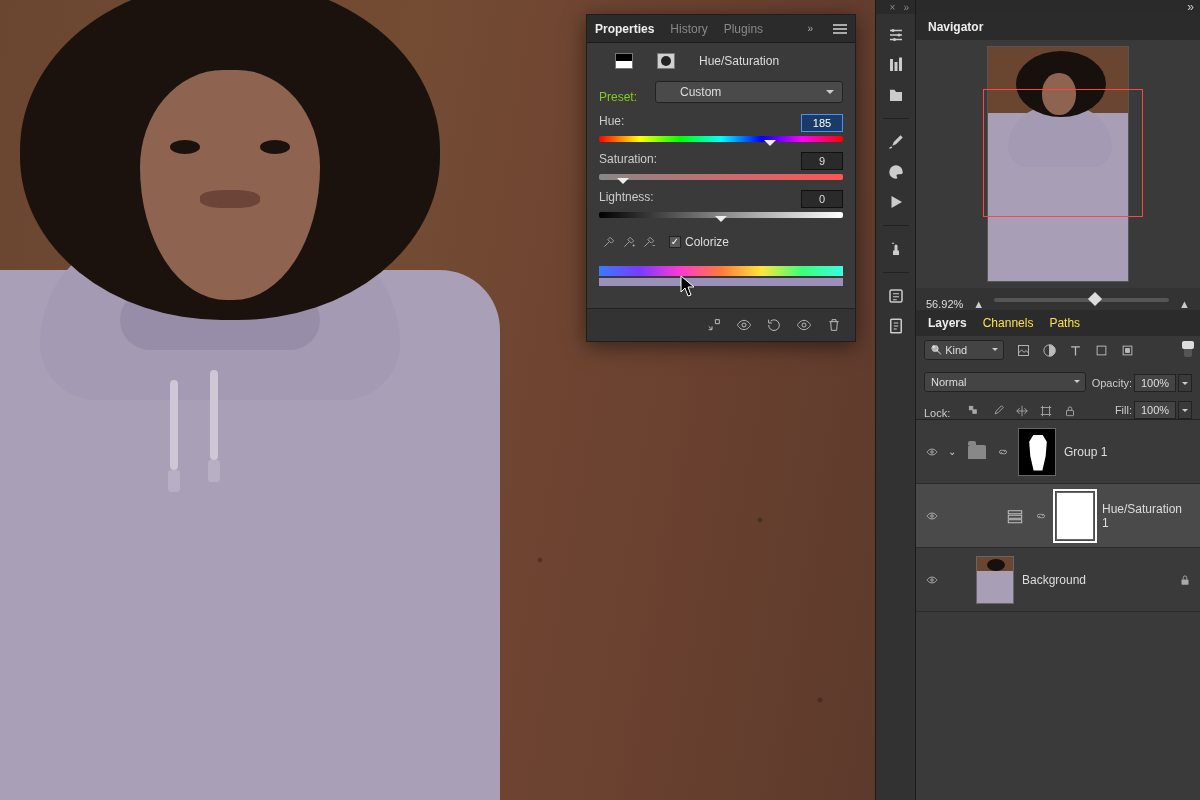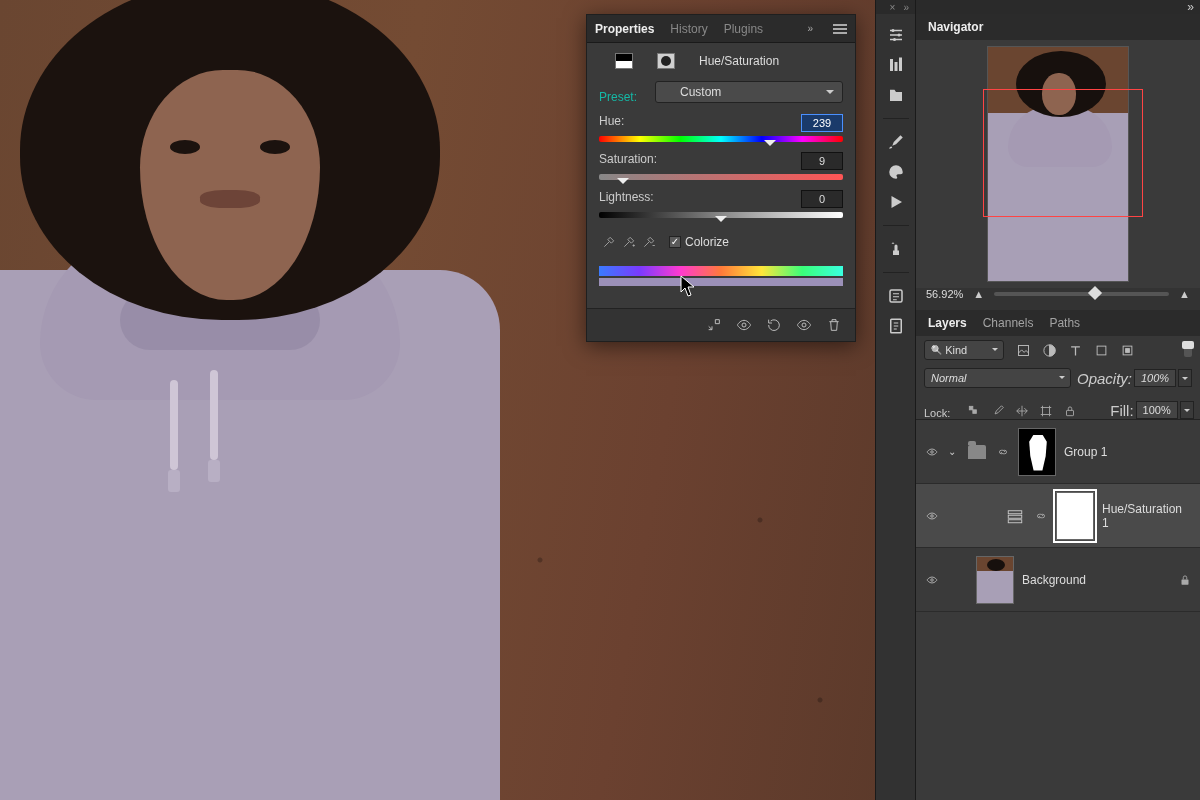--- a/index.html
+++ b/index.html
@@ -32,21 +32,21 @@
   .panel-tabs .spacer{flex:1}
   .chev { font-size:10px; color:#aaa; padding:0 4px; cursor:pointer;}
   .hamb { width:14px; height:10px; background:linear-gradient(#aaa,#aaa) 0 0/100% 2px no-repeat, linear-gradient(#aaa,#aaa)0 4px/100% 2px no-repeat, linear-gradient(#aaa,#aaa)0 8px/100% 2px no-repeat; margin-right:8px; cursor:pointer;}
   .prop-body { padding:10px 12px 6px; }
   .adj-header { display:flex; align-items:center; gap:8px; margin-bottom:8px;}
   .icon-box { width:18px; height:16px; background:linear-gradient(#000 50%, #fff 50%); border:1px solid #777;}
   .mask-box { width:18px; height:16px; background:#d0d0d0; display:flex; align-items:center; justify-content:center; position:relative; border:1px solid #777;}
   .mask-box::before{content:""; width:10px; height:10px; background:#222; border-radius:50%;}
   .adj-header span { color:#ddd;margin-left:16px; }
   .preset-row { display:flex; align-items:center; gap:6px; margin:10px 0;}
-  .preset-row label { color:#14b8a6; width:50px;margin-top:11px;}
+  .preset-row label { color:#84cc16; width:50px;margin-top:11px;}
   .select { flex:1; height:22px; background:#4a4a4a; border:1px solid #222; border-radius:3px; display:flex; align-items:center; padding:0 24px; color:#ddd; position:relative; cursor:pointer;}
   .select.disabled{ opacity:.55; cursor:default;}
   .select::after{content:""; position:absolute; right:8px; top:8px; border:4px solid transparent; border-top-color:#ccc;}
   .hand-icon{ width:20px; height:20px; display:flex; align-items:center; justify-content:center; color:#999; cursor:pointer;}
   .hand-icon svg{width:16px; height:16px; fill:#999;}
 
   .slider-group { margin:10px 0 6px;}
   .slider-group .label-row { display:flex; justify-content:space-between; margin-bottom:4px;gap:36px;}
   .valbox { width:42px; height:18px; background:#2a2a2a; border:1px solid #111; color:#ddd; text-align:center; line-height:16px; font-size:11px;}
   .valbox.sel{ border:1px solid #4a90ff; background:#1a3a6a; color:#fff;}
@@ -86,42 +86,42 @@
   
   .rcol { position:absolute; left:916px; top:0; width:284px; height:800px; background:#323232; display:flex; flex-direction:column;}
   .rcol .topbar{ height:14px; background:#2a2a2a; display:flex; justify-content:flex-end; align-items:center; gap:8px; padding-right:6px;}
   .nav-head{ height:26px; background:#2b2b2b; display:flex; align-items:center; padding-left:12px; font-weight:bold; color:#eee;}
   .nav-body{ height:248px; background:#3a3a3a; position:relative; padding:6px; display:flex; justify-content:center;}
   .nav-thumb{ width:142px; height:236px; background:linear-gradient(#6a4530 0%, #6a4530 28%, #a89fb6 28%, #a89fb6 100%); position:relative; border:1px solid #555;}
   .nav-hair{position:absolute; top:4px; left:28px; width:90px; height:66px; background:#17100d; border-radius:50%;}
   .nav-face{position:absolute; top:26px; left:54px; width:34px; height:42px; background:#8e6450; border-radius:48%;}
   .nav-hood{position:absolute; top:60px; left:20px; width:104px; height:60px; background:#a59ab3; border-radius:40px 40px 20px 20px;}
   .nav-rbox{position:absolute; border:1px solid #f44; left:-5px; top:42px; width:160px; height:128px; pointer-events:none;}
-  .nav-foot{ height:22px; background:#333; display:flex; align-items:flex-start; gap:10px; padding:0 10px; font-size:11px;}
+  .nav-foot{ height:22px; background:#333; display:flex; align-items:flex-end; gap:10px; padding:0 10px; font-size:11px;}
   .nav-foot .track{ flex:1; height:4px; background:#555;}
   .zoomval{ color:#ddd;}
 
   .lay-tabs{ height:26px; background:#2b2b2b; display:flex; align-items:center; gap:16px; padding-left:12px;}
-  .lay-tabs .tab{ color:#a3a3a3; font-size:12px; cursor:pointer;}
+  .lay-tabs .tab{ color:#fde047; font-size:12px; cursor:pointer;}
   .lay-tabs .tab.active{ color:#eee; font-weight:bold;}
   .lay-filter{ height:28px; display:flex; align-items:center; gap:6px; padding:0 8px; background:#383838;}
   .kind-sel{ width:80px; height:20px; background:#444; border:1px solid #222; border-radius:3px; display:flex; align-items:center; padding:0 6px; color:#ddd; font-size:11px; position:relative; cursor:pointer;}
   .kind-sel::before{content:"🔍"; font-size:9px; margin-right:3px; filter:grayscale(1) brightness(1.5);}
   .kind-sel::after{content:""; position:absolute; right:5px; top:7px; border:3px solid transparent; border-top-color:#ccc;}
   .filter-icons{ display:flex; gap:8px; margin-left:4px;}
   .fi{ width:18px; height:18px; display:flex; align-items:center; justify-content:center; color:#bbb; cursor:pointer;}
   .fi svg{width:15px; height:15px; stroke:#bbb; fill:none; stroke-width:1.5;}
   .toggle-bar{ margin-left:auto; width:8px; height:14px; background:#555; border-radius:2px; position:relative; cursor:pointer;}
   .toggle-bar::before{content:""; position:absolute; top:-2px; left:-2px; width:12px; height:8px; background:#ddd; border-radius:2px;}
 
-  .blend-row{ height:28px; display:flex; align-items:center; padding:0 8px; gap:6px; background:#383838;font-style:italic;}
+  .blend-row{ height:28px; display:flex; align-items:flex-end; padding:0 8px; gap:6px; background:#383838;}
   .blend-sel{ flex:1; height:20px; background:#444; border:1px solid #222; border-radius:3px; display:flex; align-items:center; padding:0 6px; color:#ddd; font-size:11px; position:relative; cursor:pointer;}
   .blend-sel::after{content:""; position:absolute; right:5px; top:7px; border:3px solid transparent; border-top-color:#ccc;}
   .pct-group{display:flex; align-items:center; gap:2px;}
-  .pct-label{ font-size:15px; color:#ccc;}
+  .pct-label{ font-size:11px; color:#ccc;}
   .pct-box{ width:42px; height:18px; background:#444; border:1px solid #222; text-align:center; font-size:11px; line-height:16px; color:#ddd; cursor:text;}
   .pct-chev{ width:14px; height:18px; background:#3a3a3a; border:1px solid #222; display:flex; align-items:center; justify-content:center; cursor:pointer;}
   .pct-chev::after{content:""; border:3px solid transparent; border-top-color:#ccc; margin-top:3px;}
 
   .lock-row{ height:28px; display:flex; align-items:flex-end; padding:0 8px; gap:16px; background:#383838; border-bottom:1px solid #222;}
   .lock-row .lbl{ color:#ccc; font-size:11px;}
   .lock-icons{ display:flex; gap:8px;}
   .li{ width:16px; height:16px; display:flex; align-items:center; justify-content:center; color:#aaa; cursor:pointer;}
   .li svg{width:14px; height:14px; stroke:#aaa; fill:none; stroke-width:1.5;}
 
@@ -180,21 +180,21 @@
     <div class="preset-row">
       <label>Preset:</label>
       <div class="select">
           <span>Custom</span>
         </div>
     </div>
 
     <div class="slider-group">
       <div class="label-row">
         <span>Hue:</span>
-        <span class="valbox sel">239</span>
+        <span class="valbox sel">185</span>
       </div>
       <div class="track hue-track">
         <div class="thumb triangle" style="left:70%"></div>
       </div>
     </div>
 
     <div class="slider-group">
       <div class="label-row">
         <span>Saturation:</span>
         <span class="valbox">9</span>

